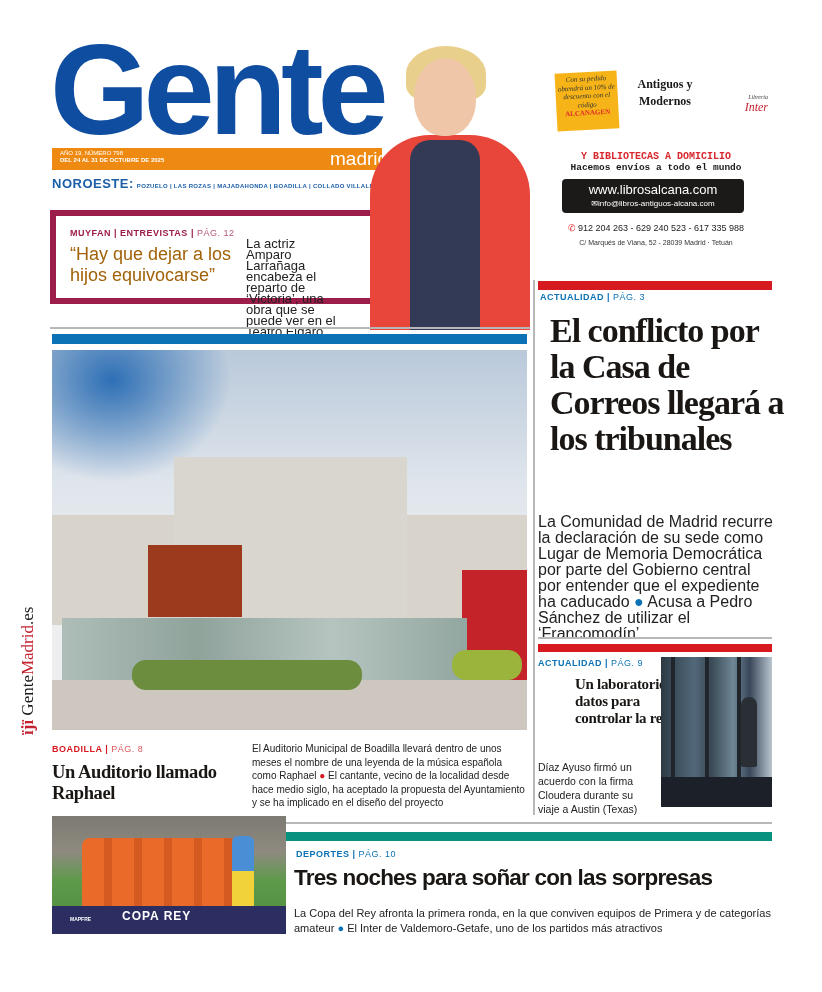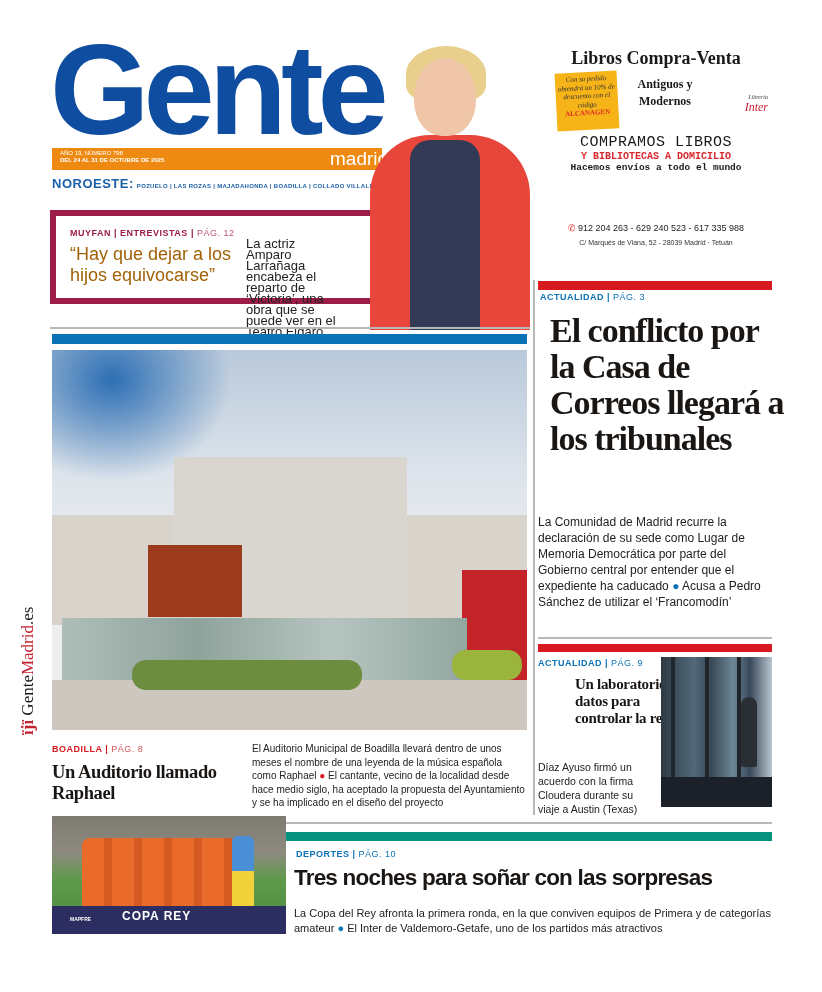--- a/index.html
+++ b/index.html
@@ -56,21 +56,21 @@
   .rule-red-top { left: 538px; top: 281px; width: 234px; height: 9px; background: #d71920; }
   .rule-blue { left: 52px; top: 334px; width: 475px; height: 10px; background: #0b72b5; }
   .rule-grey-l { left: 50px; top: 327px; width: 480px; height: 2px; background: #b8b8b8; }
   .col-sep { left: 533px; top: 280px; width: 2px; height: 535px; background: #b8b8b8; }
 
   
   .kicker-blue { font-size: 9px; font-weight: 700; color: #0b72b5; letter-spacing: 0.5px; }
   .kicker-blue .pg { font-weight: 400; }
   .k-main { left: 540px; top: 292px; }
   .h-main { left: 538px; top: 313px; width: 240px; font-family: "Liberation Serif", serif; font-weight: 700; font-size: 34px; line-height: 36px; color: #1a1614; letter-spacing: -1px; margin-left: 12px; }
-  .p-main { left: 538px; top: 514px; width: 240px; font-size: 12px; line-height: 16px; color: #222; }
+  .p-main { left: 538px; top: 514px; width: 240px; font-size: 16px; line-height: 16px; color: #222; }
   .dot-blue { color: #0b72b5; }
   .dot-red { color: #d71920; }
 
   
   .rule-grey-r { left: 538px; top: 637px; width: 234px; height: 2px; background: #b8b8b8; }
   .rule-red-2 { left: 538px; top: 644px; width: 234px; height: 8px; background: #d71920; }
   .k-lab { left: 538px; top: 658px; }
   .h-lab { left: 538px; top: 676px; width: 120px; font-family: "Liberation Serif", serif; font-weight: 700; font-size: 15px; line-height: 17px; color: #1a1614; letter-spacing: -0.3px; margin-left: 37px; }
   .p-lab { left: 538px; top: 760px; width: 118px; font-size: 10.5px; line-height: 14px; color: #222; }
   .lab-photo { left: 661px; top: 657px; width: 111px; height: 150px; background: linear-gradient(90deg,#2d3a44 0%,#52697a 30%,#394854 45%,#6e8796 65%,#39475a 80%,#b9c6cf 100%); overflow: hidden; }
@@ -140,33 +140,35 @@
 </div>
 
 <div class="abs portrait">
   <div class="coat"></div>
   <div class="shirt"></div>
   <div class="hair"></div>
   <div class="face"></div>
 </div>
 
 <div class="abs ad">
-  <div class="title">Libros Compra-Venta</div>
   <div class="promo">
     <span>Con su pedido obtendrá un 10% de descuento con el código</span><br>
     <span class="code">ALCANAGEN</span>
   </div>
   <div class="antiguos">Antiguos y Modernos</div>
   <div class="brand">
     <span class="small">Librería</span>
     <span>Inter</span>
   </div>
-  <div class="buy">COMPRAMOS LIBROS</div>
   <div class="buy2">Y BIBLIOTECAS A DOMICILIO</div>
   <div class="buy3">Hacemos envíos a todo el mundo</div>
+  <div class="web">
+    <span class="url">www.librosalcana.com</span>
+    <span class="mail"><span>✉</span><span>info@libros-antiguos-alcana.com</span></span>
+  </div>
   <div class="phones">
     <span class="ic">✆</span>
     <span>912 204 263 - 629 240 523 - 617 335 988</span>
   </div>
   <div class="addr">C/ Marqués de Viana, 52 - 28039 Madrid · Tetuán</div>
 </div>
 
 <div class="abs rule-grey-l"></div>
 <div class="abs rule-blue"></div>
 <div class="abs rule-red-top"></div>

